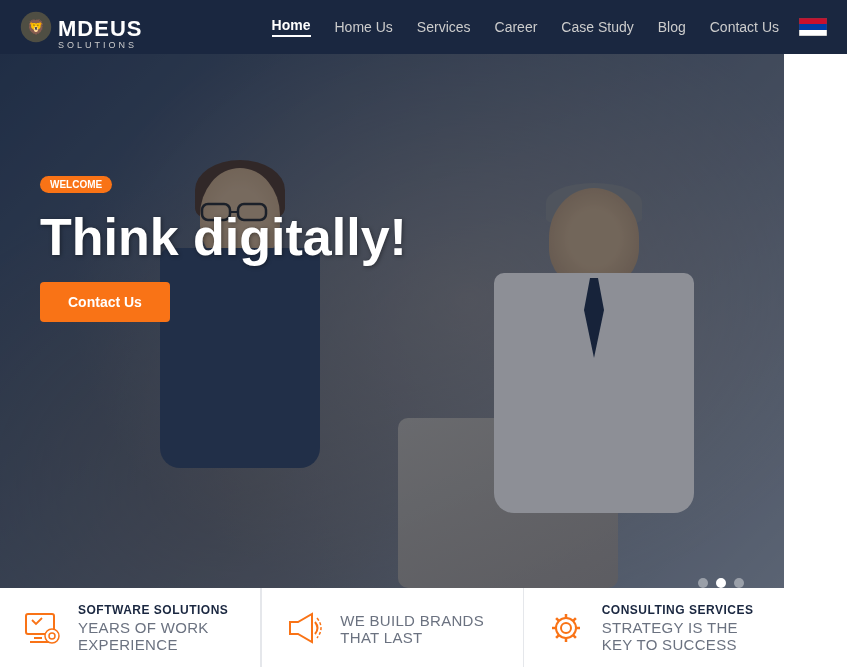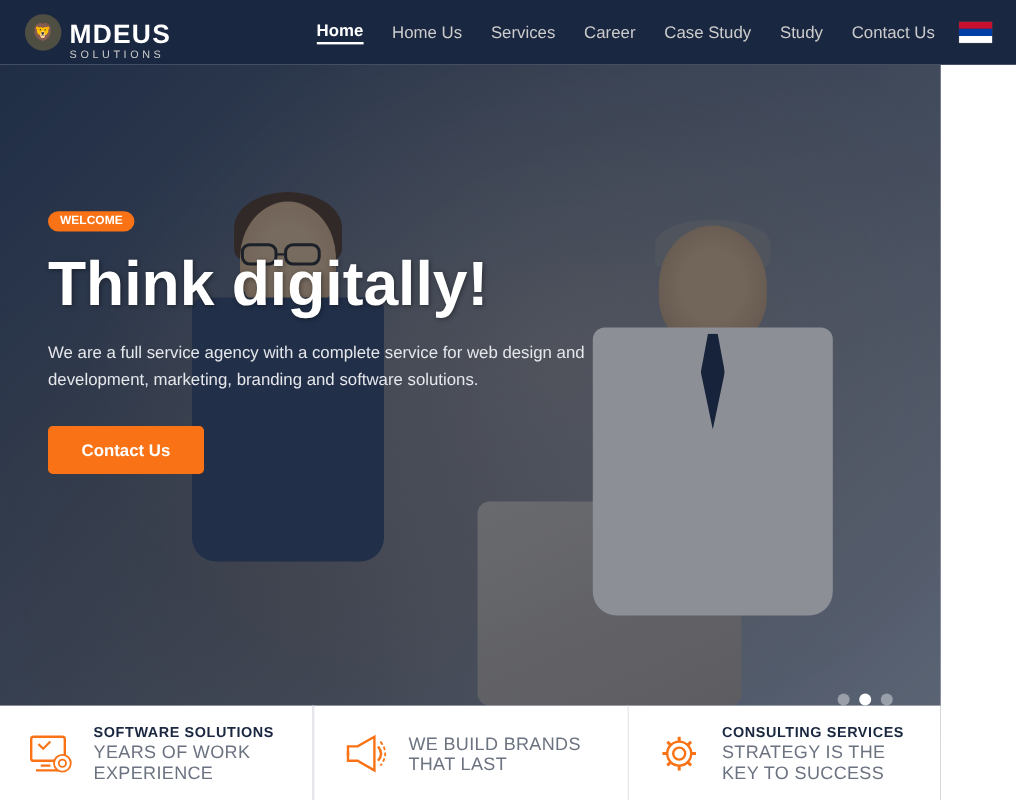--- a/index.html
+++ b/index.html
@@ -325,21 +325,21 @@
       <div class="logo-subtitle">SOLUTIONS</div>
     </div>
   </div>
 
   <div class="nav-links">
     <a class="nav-link active">Home</a>
     <a class="nav-link">Home Us</a>
     <a class="nav-link">Services</a>
     <a class="nav-link">Career</a>
     <a class="nav-link">Case Study</a>
-    <a class="nav-link">Study</a>
+    <a class="nav-link">Blog</a>
     <a class="nav-link">Contact Us</a>
   </div>
 
   <svg width="28" height="18" viewBox="0 0 28 18">
     <rect width="28" height="6" fill="#c8102e"></rect>
     <rect y="6" width="28" height="6" fill="#003da5"></rect>
     <rect y="12" width="28" height="6" fill="#ffffff"></rect>
     <rect width="28" height="18" fill="none" stroke="#555" stroke-width="0.5"></rect>
   </svg>
 </nav>
@@ -373,21 +373,20 @@
     </div>
   </div>
 
   <div class="hero-overlay"></div>
 
   <div class="hero-content">
     <div class="welcome-badge">
       <span class="welcome-tag">WELCOME</span>
     </div>
     <h1 class="hero-title">Think digitally!</h1>
-    <p class="hero-description">We are a full service agency with a complete service for web design and development, marketing, branding and software solutions.</p>
     <button class="cta-button">Contact Us</button>
   </div>
 
   <div class="slide-indicator">
     <div class="dot"></div>
     <div class="dot active"></div>
     <div class="dot"></div>
   </div>
 
   <div class="bottom-cards">

